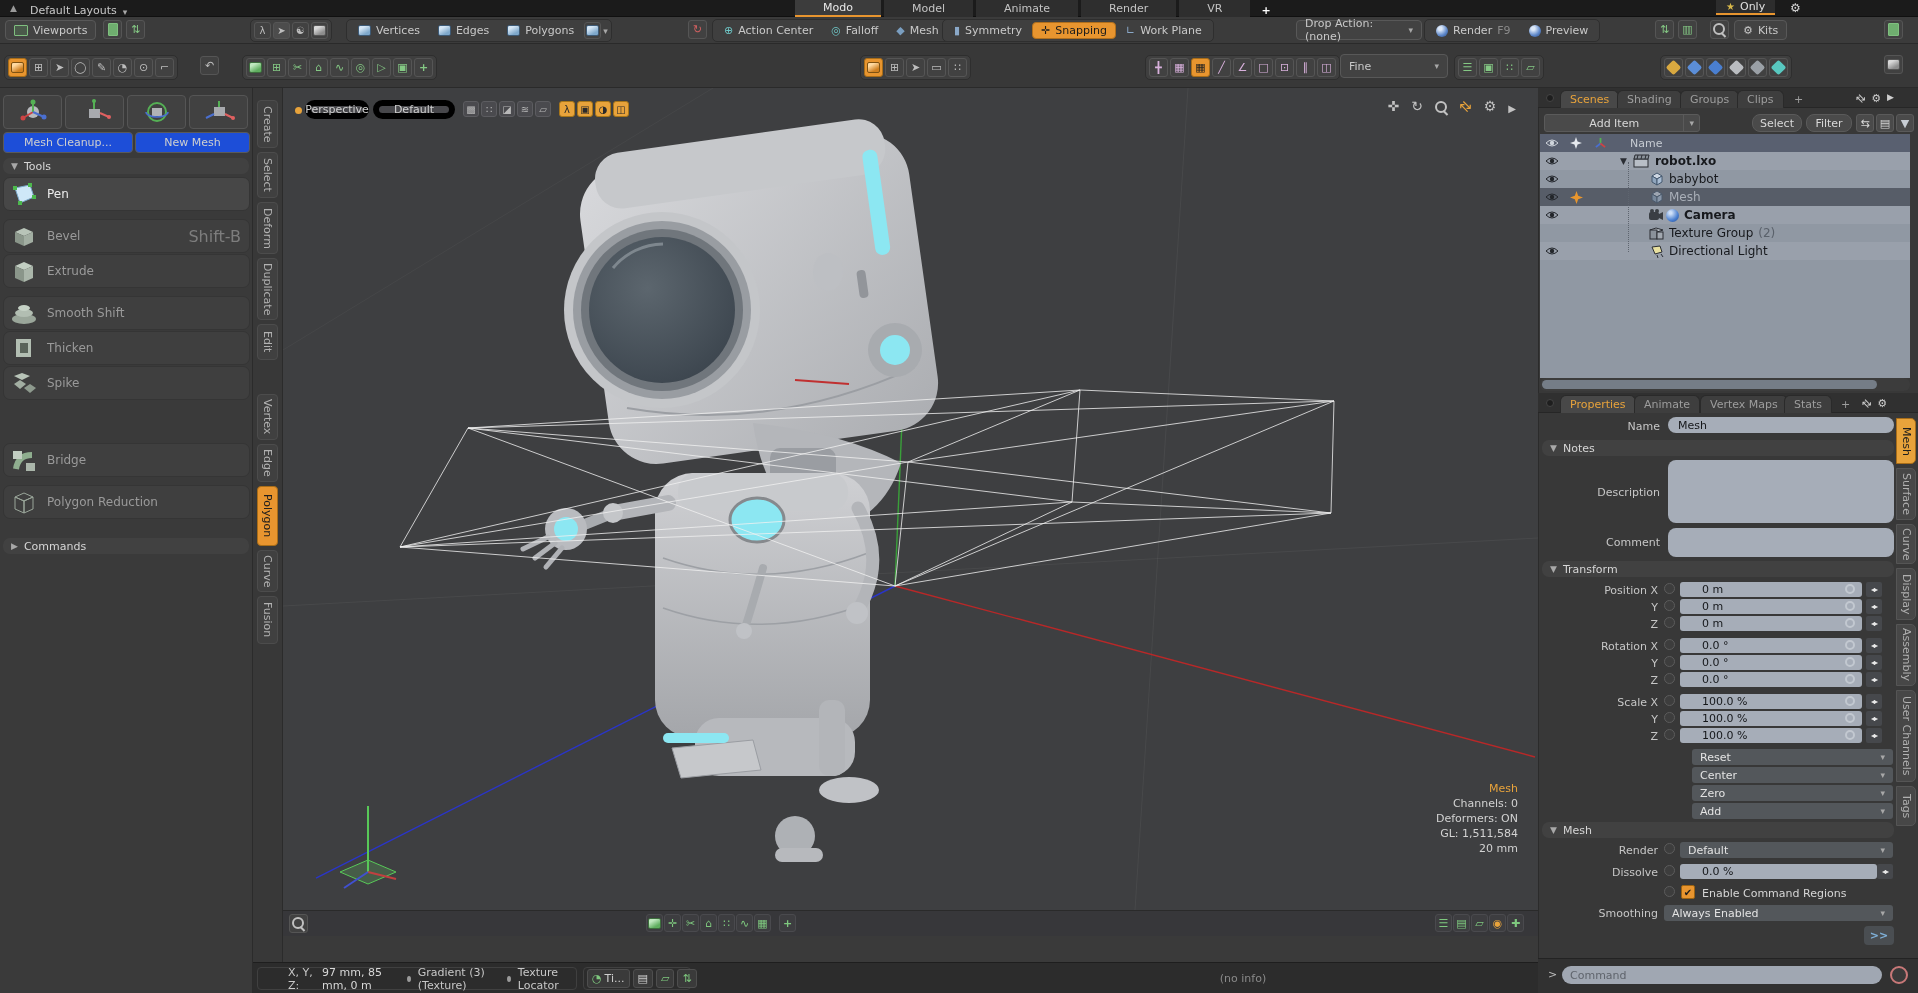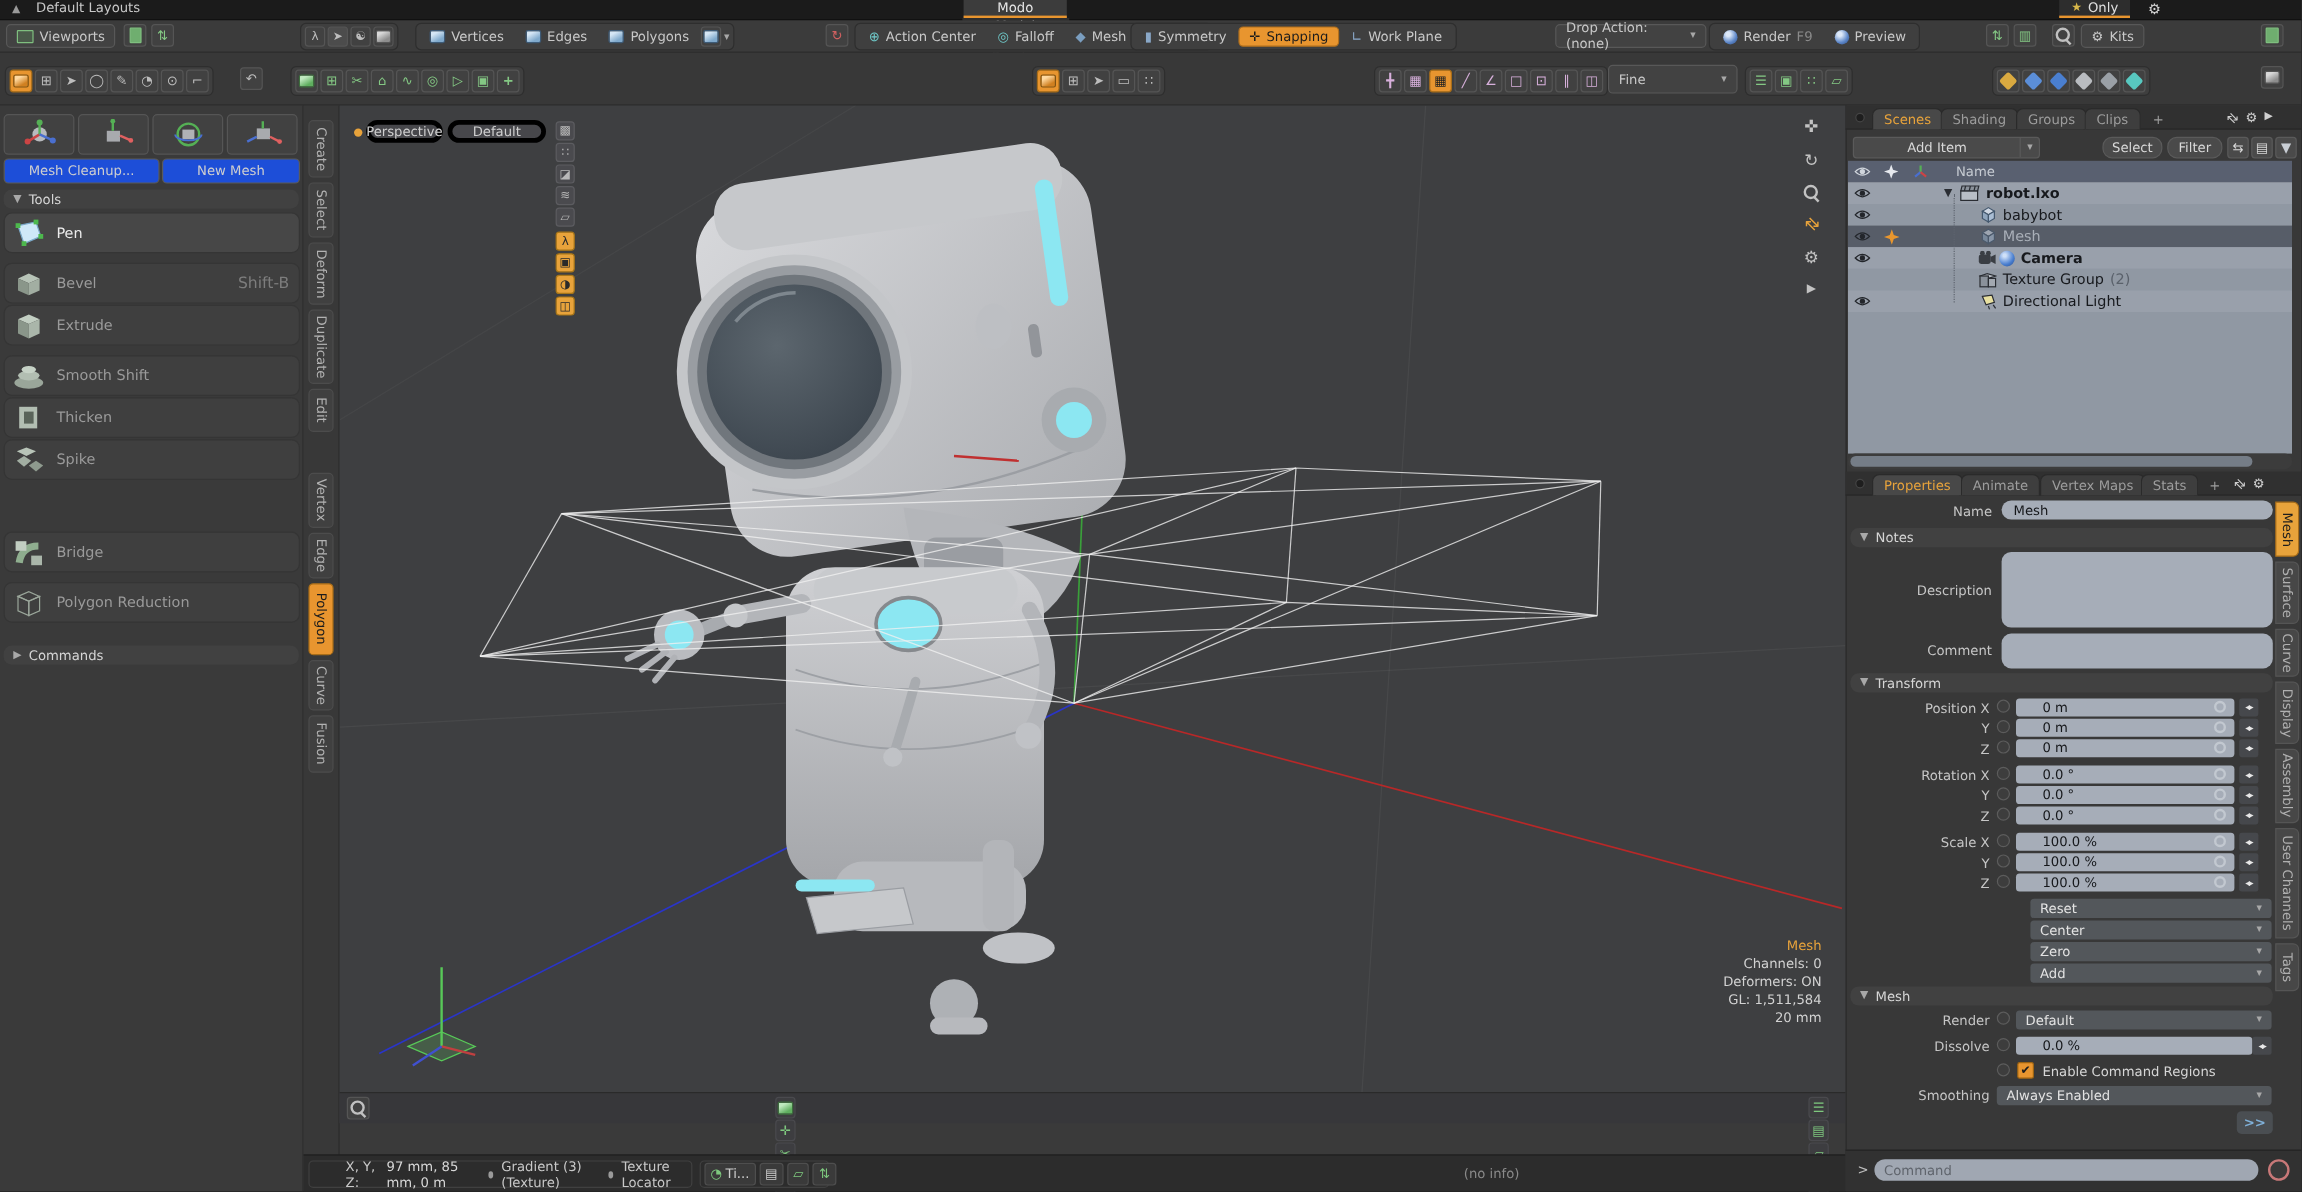--- a/index.html
+++ b/index.html
@@ -1,21 +1,21 @@
 <!DOCTYPE html>
 <html><head>
 <meta charset="utf-8">
 <style>
   * { margin:0; padding:0; box-sizing:border-box; }
   html,body { background:#191919; }
   body { font-family:"DejaVu Sans","Liberation Sans",sans-serif; font-size:11px; color:#c8c8c8; }
   .screen { position:relative; width:1918px; height:993px; background:#3a3a3a; overflow:hidden; }
   .abs { position:absolute; }
   .band { position:absolute; left:0; right:0; }
-  .flex { display:flex; align-items:center;flex-direction:column; }
+  .flex { display:flex; align-items:flex-end; }
 
   
   .menubar { top:0; height:17px; background:#1b1b1b; border-bottom:1px solid #101010; }
   .mtab { height:17px; padding:0 28px; display:flex; align-items:center; background:#2e2e2e; color:#c4c4c4; margin-right:3px; cursor:default; }
   .mtab.active { background:#3c3c3c; color:#e8e8e8; border-bottom:2px solid #e8952f; }
   .plusbtn { color:#fff; font-weight:bold; padding:0 8px; }
   .onlybtn { height:15px; background:#2d2d2d; border-bottom:2px solid #e8952f; padding:0 10px; display:flex; align-items:center; gap:5px; color:#e0e0e0; }
 
   
   .row2 { top:17px; height:27px; background:#3b3b3b; border-bottom:1px solid #2a2a2a; }
@@ -39,30 +39,30 @@
 
   
   .toolbox { left:0; top:88px; width:253px; bottom:0; background:#3a3a3a; border-right:1px solid #2b2b2b; position:absolute; }
   .bigbtn { position:absolute; top:7px; height:34px; width:59px; background:#414141; border:1px solid #555; border-radius:4px; display:flex; align-items:center; justify-content:center; }
   .mbtn { position:absolute; top:44px; height:21px; background:#1d4ed8; border:1px solid #5a5a5a; border-radius:4px; color:#cfcfcf; display:flex; align-items:center; justify-content:center; }
   .sechead { background:#414141; border-radius:7px; height:16px; color:#d6d6d6; display:flex; align-items:center; gap:6px; padding-left:8px; }
   .toolitem { position:absolute; left:3px; width:247px; height:34px; background:#3f3f3f; border:1px solid #353535; border-radius:7px; display:flex; align-items:center; gap:9px; padding-left:6px; }
   .toolitem .lbl { font-size:12px; color:#9a9a9a; }
   .toolitem.on { background:#474747; }
   .toolitem.on .lbl { color:#ececec; }
-  .toolitem .key { position:absolute; right:8px; color:#7d7d7d; font-size:13px; }
+  .toolitem .key { position:absolute; right:8px; color:#7d7d7d; font-size:16px; }
 
   
   .tabstrip { left:253px; top:88px; width:30px; bottom:0; background:#383838; border-right:1px solid #2b2b2b; position:absolute; }
   .vtab { position:absolute; left:4px; width:21px; background:#404040; border:1px solid #4c4c4c; border-radius:4px; writing-mode:vertical-rl; display:flex; align-items:center; justify-content:center; color:#b2b2b2; font-size:11px; }
   .vtab.on { background:#e8952f; color:#1d1d1d; border-color:#a86d18; }
 
   
   .viewport { left:283px; top:88px; width:1255px; bottom:57px; background:#3e3f41; position:absolute; }
-  .pill { height:19px; background:#47474b; border:4px solid #000000; border-radius:10px; color:#cfcfcf; display:inline-flex; align-items:center; justify-content:center; }
+  .pill { height:19px; background:#47474b; border:6px solid #000000; border-radius:10px; color:#cfcfcf; display:inline-flex; align-items:center; justify-content:center; }
   .vhbtn { width:16px; height:16px; background:#4a4a4e; border:1px solid #5c5c60; border-radius:3px; color:#b8b8b8; font-size:10px; display:inline-flex; align-items:center; justify-content:center; }
   .vhbtn.orange { background:#e8a33b; color:#2a2a2a; border-color:#a87618; }
   .navic { color:#c2c2c2; font-size:14px; }
   .icn-mag { position:relative; width:13px; height:13px; display:inline-block; }
   .icn-mag::before { content:""; position:absolute; left:0; top:0; width:8px; height:8px; border:2px solid currentColor; border-radius:50%; }
   .icn-mag::after { content:""; position:absolute; left:9px; top:9px; width:6px; height:2px; background:currentColor; transform:rotate(45deg); transform-origin:0 0; }
   .vinfo { position:absolute; right:20px; bottom:80px; text-align:right; color:#d2d2d2; line-height:15px; }
   .vinfo .hl { color:#e8a33b; }
   .btoolbar { position:absolute; left:0px; right:0px; bottom:0; height:26px; background:#37373a; border-top:1px solid #2a2a2a; }
   .gbtn { width:17px; height:18px; display:inline-flex; align-items:center; justify-content:center; color:#7ec87e; font-size:11px; background:#3d3d40; border:1px solid #4a4a4e; border-radius:3px; }

